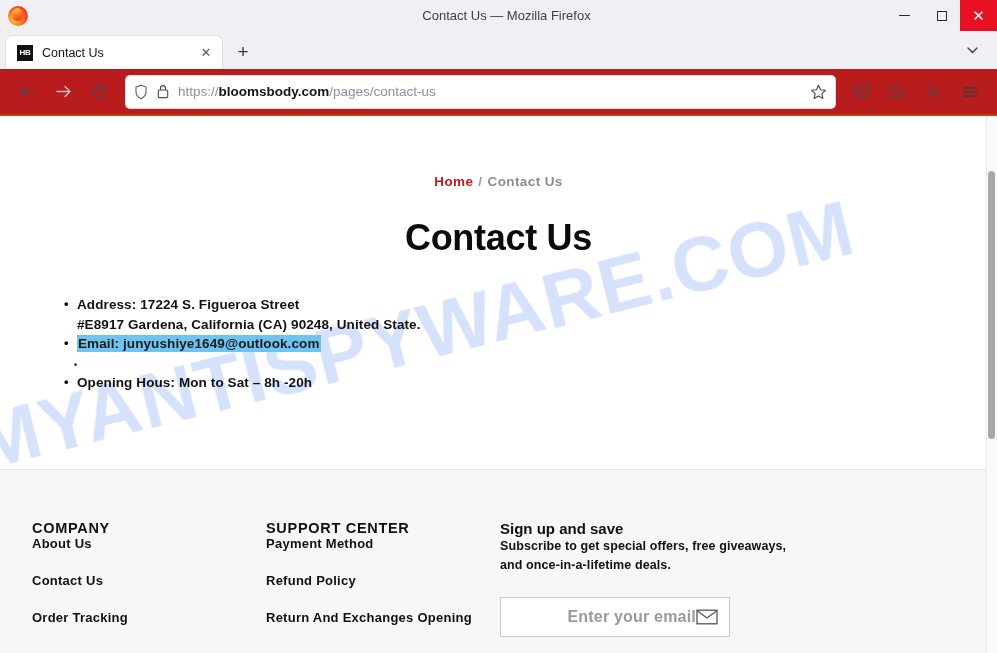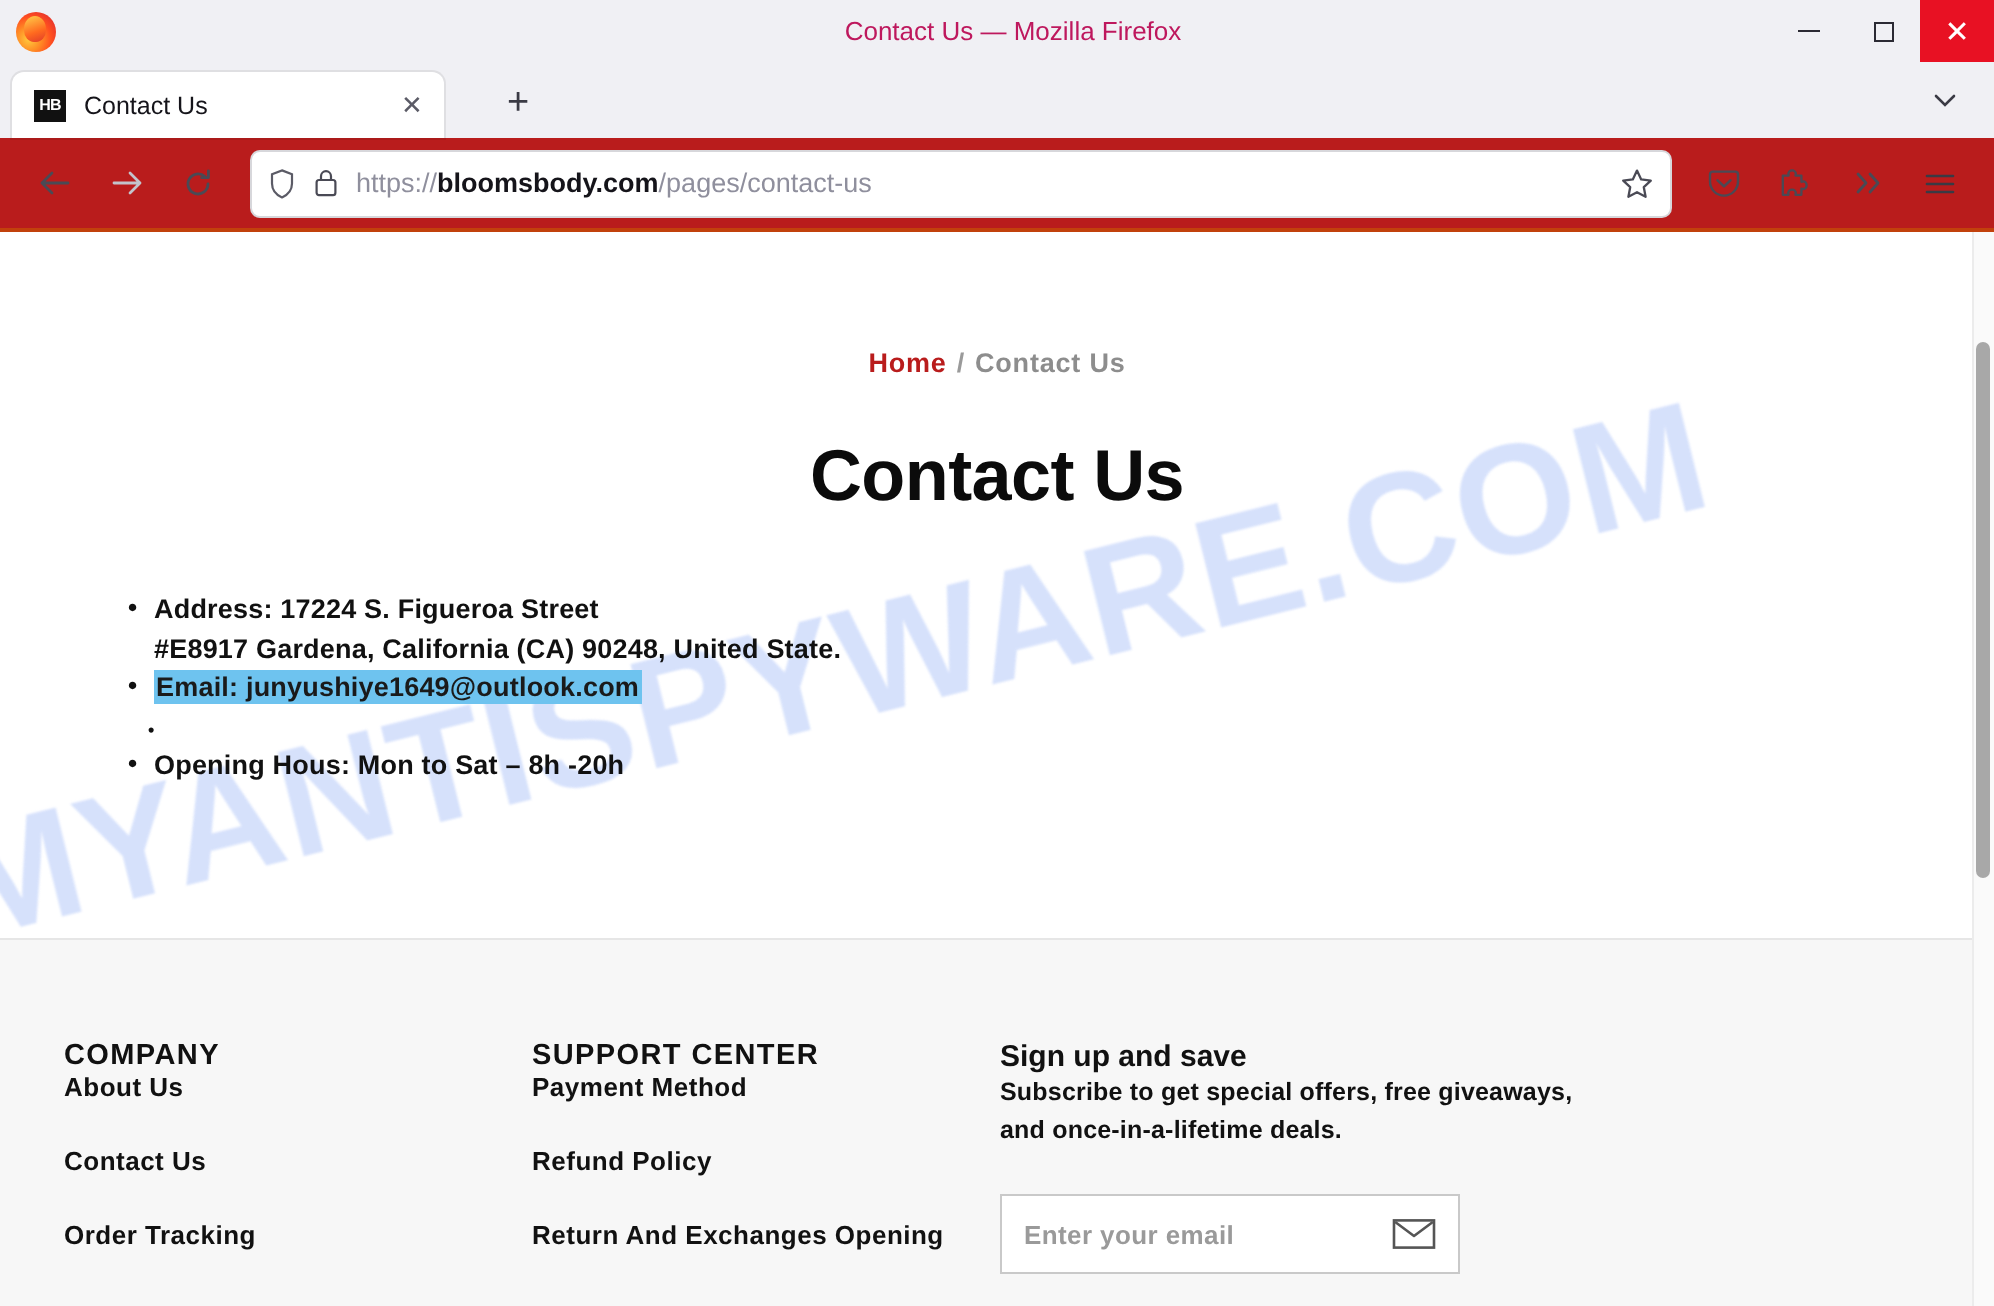--- a/index.html
+++ b/index.html
@@ -15,31 +15,31 @@
 
   .titlebar {
     height:31px; background:#f0f0f4; display:flex; align-items:center;
     position:relative; flex:0 0 31px; border-bottom:0px solid #e0e0e6;
   }
   .ff-logo { width:20px; height:20px; margin-left:8px; border-radius:50%;
     background:radial-gradient(circle at 32% 68%, #ffcb3d 0%, #ff8b25 32%, #ff4f20 58%, #e8352b 80%, #b6238f 100%);
     position:relative; flex:0 0 20px; }
   .ff-logo:after{content:""; position:absolute; left:4px; top:2px; width:11px; height:13px;
     border-radius:50% 50% 45% 45%; background:linear-gradient(160deg,#ffd04a,#ff6a1f 60%,#e03a2a);}
-  .win-title { position:absolute; left:16px; right:0; text-align:center; font-size:13px; color:#be185d; }
+  .win-title { position:absolute; left:16px; right:0; text-align:center; font-size:13px; color:#404040; }
   .win-ctrls { margin-left:auto; display:flex; height:31px; }
   .win-btn { width:37px; height:31px; display:flex; align-items:center; justify-content:center;
     font-size:13px; color:#2b2a33; }
   .win-btn.close { background:#e81123; color:#ffffff; font-size:15px; }
   .min-glyph{ display:block; width:11px; height:1px; background:#2b2a33; }
   .max-glyph{ display:block; width:10px; height:10px; border:1px solid #2b2a33; }
 
   
   .tabstrip { height:38px; background:#f0f0f4; display:flex; align-items:flex-end;
-    padding:0 0 0 6px; flex:0 0 38px; position:relative;gap:16px; }
+    padding:0 0 0 6px; flex:0 0 38px; position:relative; }
   .tab { height:33px; width:216px; background:#ffffff; border-radius:6px 6px 0 0;
     display:flex; align-items:center; padding:0 7px 0 11px; gap:9px;
     box-shadow:0 0 0 1px rgba(0,0,0,.07); position:relative; }
   .favicon { width:16px; height:16px; background:#111111; color:#ffffff; font-size:8px;
     font-weight:bold; display:flex; align-items:center; justify-content:center;
     letter-spacing:-0.4px; flex:0 0 16px; font-family:"Liberation Sans", sans-serif; }
   .tab-title { font-size:12.5px; color:#15141a; flex:1; white-space:nowrap; overflow:hidden; }
   .tab-close { width:18px; height:18px; display:flex; align-items:center; justify-content:center;
     color:#5b5b66; font-size:13px; }
   .newtab { width:30px; height:30px; display:flex; align-items:center; justify-content:center;
@@ -96,21 +96,21 @@
   .fcol3 { width:300px; }
   .fhead { font-size:14.5px; font-weight:800; color:#111111; letter-spacing:.7px;
     }
   .fhead.mixed { letter-spacing:0px; font-size:15px; }
   .flink { font-size:13px; font-weight:bold; color:#111111; margin-bottom:22px;
     letter-spacing:.25px; display:block; }
   .fdesc { font-size:12.5px; font-weight:bold; color:#111111; line-height:19px;
     letter-spacing:.1px; margin-bottom:22px; }
   .emailbox { width:230px; height:40px; border:1px solid #c9c9c9; background:#ffffff;
     display:flex; align-items:center; padding:0 11px; }
-  .emailbox span { flex:1; font-size:13px; font-weight:bold; color:#9a9a9a; letter-spacing:.2px; }
+  .emailbox span { flex:1; font-size:16px; font-weight:bold; color:#9a9a9a; letter-spacing:.2px;text-align:right; }
 
   
   .vscroll { position:absolute; right:0; top:0; bottom:0; width:11px; background:#fafafa;
     z-index:6; border-left:1px solid #ececec; }
   .vthumb { position:absolute; right:2px; top:55px; width:7px; height:268px;
     background:#a8a8a8; border-radius:4px; }
   svg { display:block; }
 </style>
 </head>
 <body>

